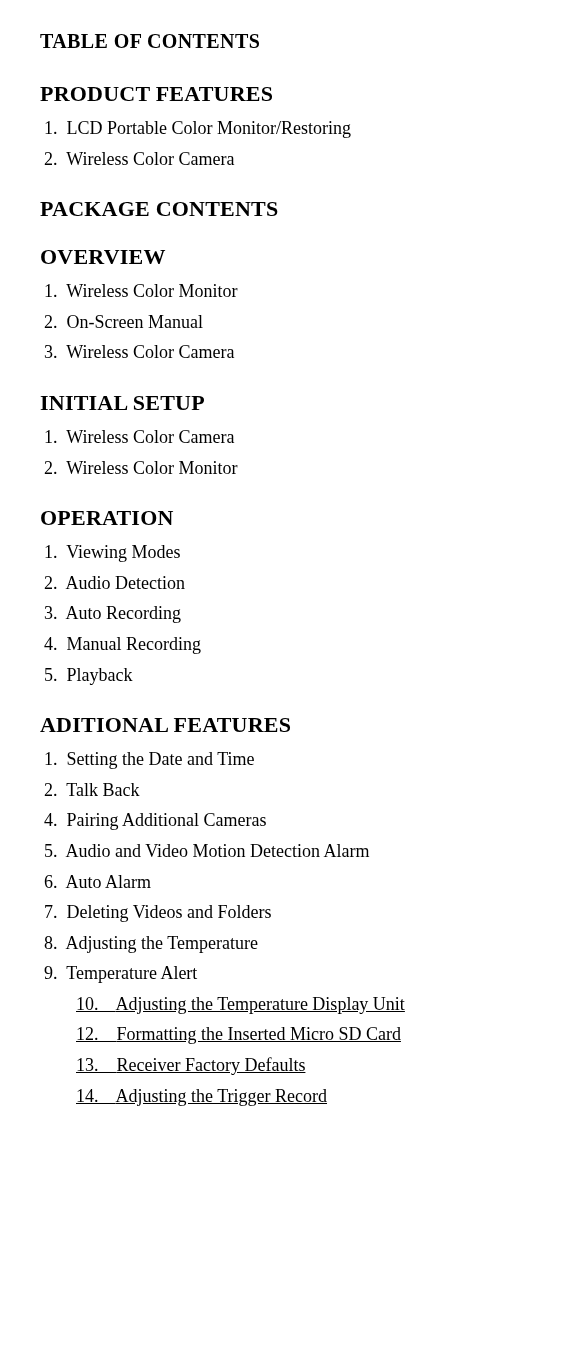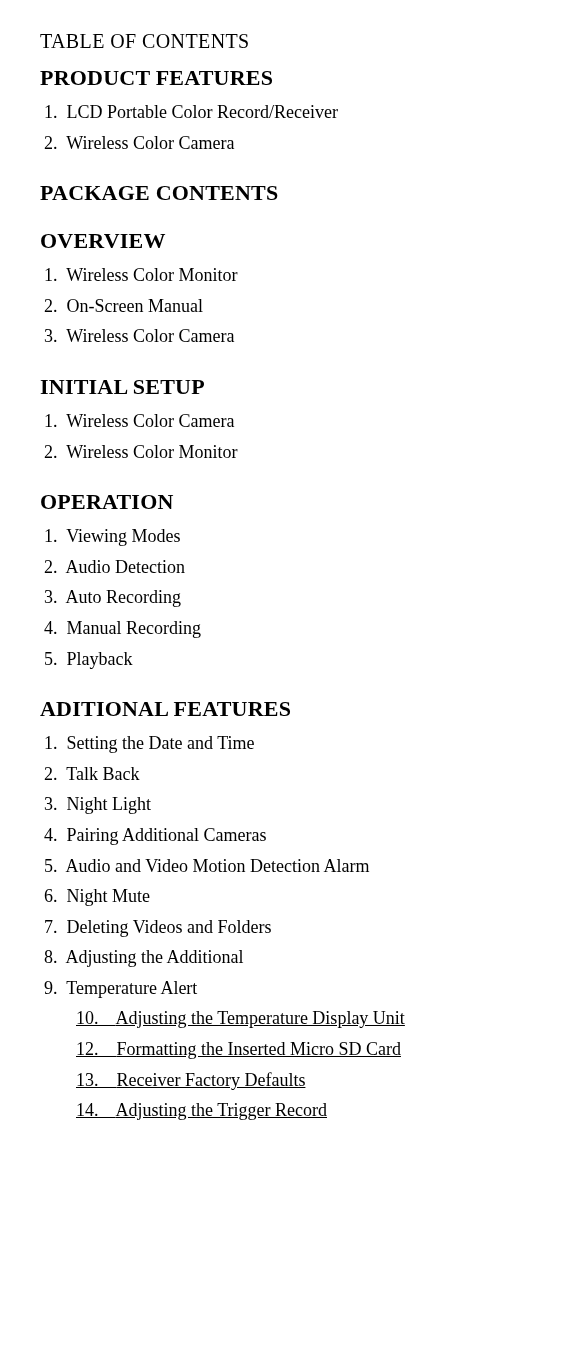--- a/index.html
+++ b/index.html
@@ -12,23 +12,23 @@
       width: 571px;
       min-height: 1350px;
       background-color: #ffffff;
       font-family: 'Georgia', 'Times New Roman', serif;
       font-size: 18px;
       color: #000000;
       padding: 30px 40px 30px 40px;
     }
 
     .page-title {
-      font-weight: normal;
+      font-weight: bold;
       font-size: 20px;
-      margin-bottom: 12px;
+      margin-bottom: 28px;
       letter-spacing: 0.02em;
     }
 
     .section {
       margin-bottom: 22px;
     }
 
     .section-heading {
       font-weight: bold;
       font-size: 22px;
@@ -51,21 +51,21 @@
   </style>
 </head>
 <body>
 
 <div class="page-title">TABLE OF CONTENTS</div>
 
 <div>
 
   <div class="section">
     <div class="section-heading">PRODUCT FEATURES</div>
-    <div class="list-item">1.&nbsp; <span>LCD Portable Color Record/Receiver</span></div>
+    <div class="list-item">1.&nbsp; <span>LCD Portable Color Monitor/Restoring</span></div>
     <div class="list-item">2.&nbsp; <span>Wireless Color Camera</span></div>
   </div>
 
   <div class="section">
     <div class="section-heading">PACKAGE CONTENTS</div>
   </div>
 
   <div class="section">
     <div class="section-heading">OVERVIEW</div>
     <div class="list-item">1.&nbsp; <span>Wireless Color Monitor</span></div>
@@ -85,25 +85,24 @@
     <div class="list-item">2.&nbsp; <span>Audio Detection</span></div>
     <div class="list-item">3.&nbsp; <span>Auto Recording</span></div>
     <div class="list-item">4.&nbsp; <span>Manual Recording</span></div>
     <div class="list-item">5.&nbsp; <span>Playback</span></div>
   </div>
 
   <div class="section">
     <div class="section-heading">ADITIONAL FEATURES</div>
     <div class="list-item">1.&nbsp; <span>Setting the Date and Time</span></div>
     <div class="list-item">2.&nbsp; <span>Talk Back</span></div>
-    <div class="list-item">3.&nbsp; <span>Night Light</span></div>
     <div class="list-item">4.&nbsp; <span>Pairing Additional Cameras</span></div>
     <div class="list-item">5.&nbsp; <span>Audio and Video Motion Detection Alarm</span></div>
-    <div class="list-item">6.&nbsp; <span>Night Mute</span></div>
+    <div class="list-item">6.&nbsp; <span>Auto Alarm</span></div>
     <div class="list-item">7.&nbsp; <span>Deleting Videos and Folders</span></div>
-    <div class="list-item">8.&nbsp; <span>Adjusting the Additional</span></div>
+    <div class="list-item">8.&nbsp; <span>Adjusting the Temperature</span></div>
     <div class="list-item">9.&nbsp; <span>Temperature Alert</span></div>
     <div class="list-item-indent">10.&nbsp;&nbsp;&nbsp; <span>Adjusting the Temperature Display Unit</span></div>
     <div class="list-item-indent">12.&nbsp;&nbsp;&nbsp; <span>Formatting the Inserted Micro SD Card</span></div>
     <div class="list-item-indent">13.&nbsp;&nbsp;&nbsp; <span>Receiver Factory Defaults</span></div>
     <div class="list-item-indent">14.&nbsp;&nbsp;&nbsp; <span>Adjusting the Trigger Record</span></div>
   </div>
 </div>
 
 </body></html>

